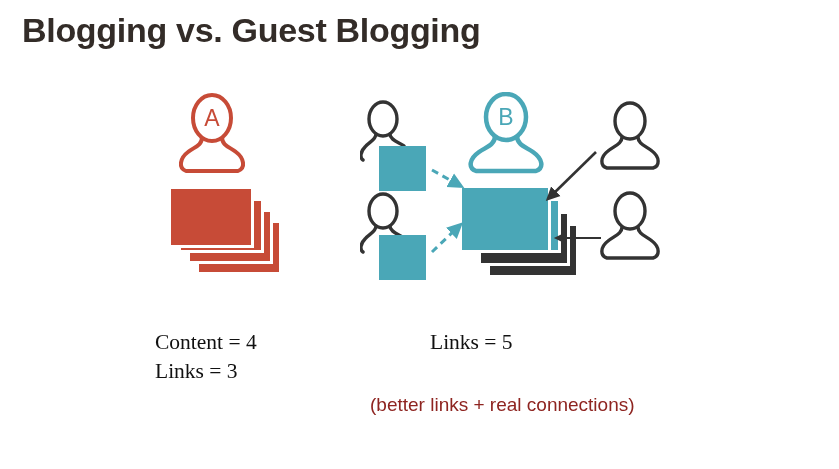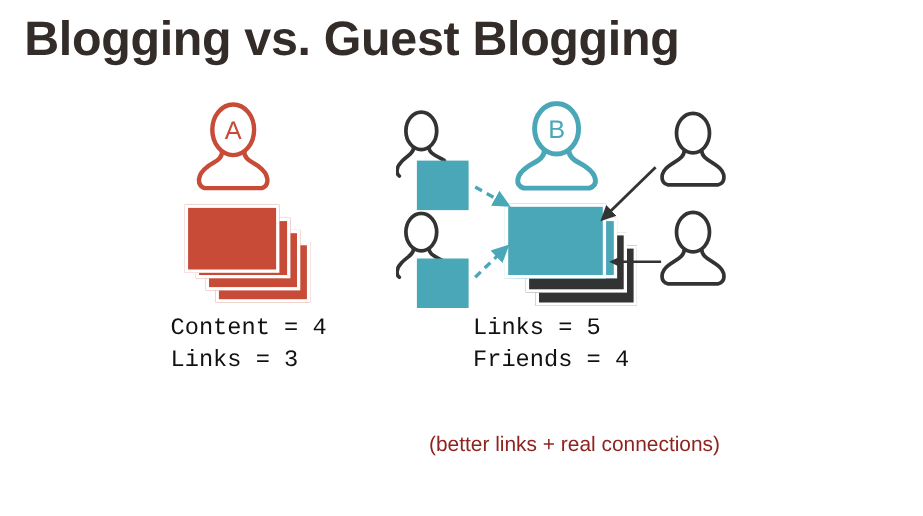--- a/index.html
+++ b/index.html
@@ -19,21 +19,21 @@
     position: absolute;
     inset: 0;
     background: #ffffff;
   }
 
   
   .title {
     position: absolute;
     left: 22px;
     top: 11px;
-    font-size: 44px;
+    font-size: 34px;
     font-weight: bold;
     color: #332c28;
     letter-spacing: -0.3px;
     white-space: nowrap;
     font-family: "Liberation Sans", sans-serif;
   }
 
   
   .person { position: absolute; }
 
@@ -50,32 +50,32 @@
     position: absolute;
     background: #4aa7b7;
   }
 
   
   .stats {
     position: absolute;
     font-size: 21.5px;
     line-height: 29px;
     color: #111111;
-    font-family: Liberation Mono, monospace;
+    font-family: Liberation Serif, serif;
     white-space: nowrap;
+    margin-top: 43px;
   }
   .stats div { white-space: nowrap; }
 
   .caption {
     position: absolute;
     font-size: 19px;
     color: #8e2420;
     font-family: "Liberation Sans", sans-serif;
     white-space: nowrap;
-    margin-left: 20px;
   }
 
   
   .arrows {
     position: absolute;
     left: 0; top: 0;
     width: 839px;
     height: 469px;
     pointer-events: none;
   }
@@ -168,18 +168,17 @@
 
     <line x1="432" y1="252" x2="457" y2="228" stroke="#4aa7b7" stroke-width="3" stroke-dasharray="7 5" marker-end="url(#tealhead)"></line>
 
     <line x1="596" y1="152" x2="551" y2="196" stroke="#333333" stroke-width="2.6" marker-end="url(#darkhead)"></line>
 
     <line x1="601" y1="238" x2="560" y2="238" stroke="#333333" stroke-width="2.2" marker-end="url(#darkhead)"></line>
   </svg>
 
   <div class="stats" style="left:430px; top:285px;">
     <div>Links = 5</div>
-    <div>Friends = 4</div>
   </div>
 
   <div class="caption" style="left:370px; top:394px;">(better links + real connections)</div>
 
 </div>
 
 </body></html>

